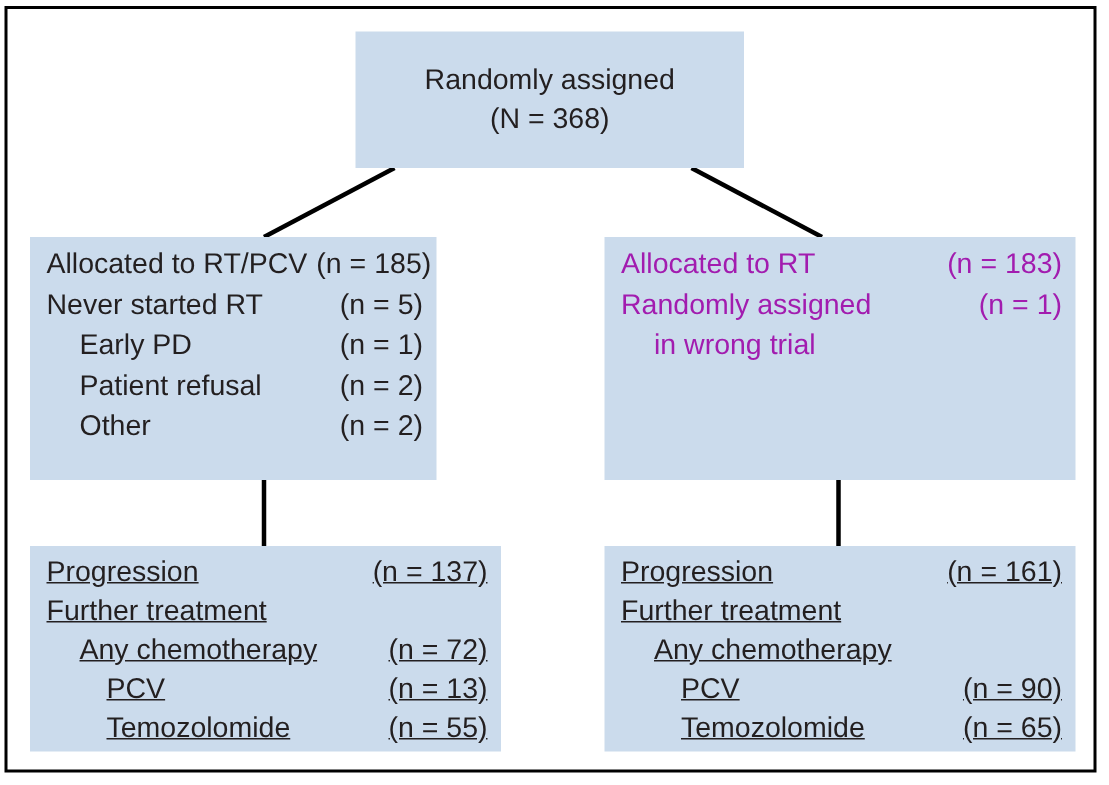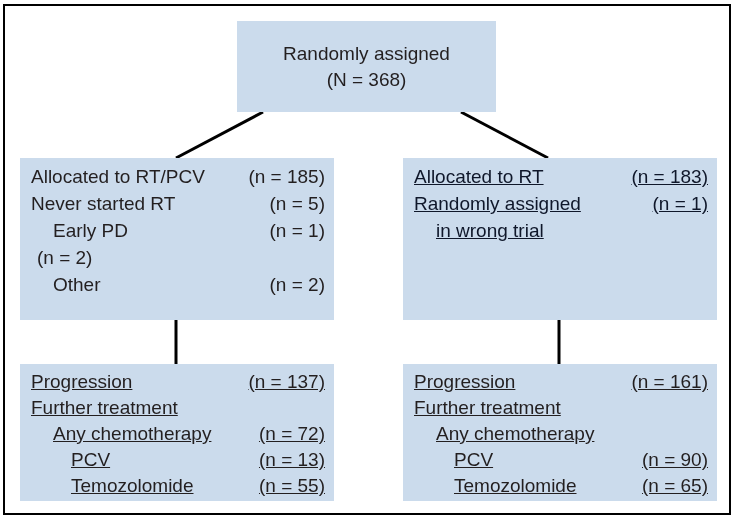--- a/index.html
+++ b/index.html
@@ -46,21 +46,21 @@
     display: flex;
     flex-direction: column;
     align-items: center;
     justify-content: center;
     text-align: center;
     line-height: 26px;
   }
   .list-box {
     padding: 5px 9px 0 11px;
   }
-  #left-alloc-box  { left: 20px;  top: 158px; width: 314px; height: 162px; }
+  #left-alloc-box  { left: 20px;  top: 158px; width: 271px; height: 162px; }
   #right-alloc-box { left: 403px; top: 158px; width: 314px; height: 162px; }
   #left-outcome-box  { left: 20px;  top: 364px; width: 314px; height: 137px; }
   #right-outcome-box { left: 403px; top: 364px; width: 314px; height: 137px; }
   .row {
     display: flex;
     justify-content: space-between;
     align-items: baseline;
     line-height: 27px;
     white-space: nowrap;
   }
@@ -96,31 +96,32 @@
     </div>
     <div class="row">
       <span class="lbl">Never started RT</span>
       <span class="val">(n = 5)</span>
     </div>
     <div class="row indent-1">
       <span class="lbl">Early PD</span>
       <span class="val">(n = 1)</span>
     </div>
     <div class="row indent-1">
+      <span class="lbl">Patient refusal</span>
       <span class="val">(n = 2)</span>
     </div>
     <div class="row indent-1">
       <span class="lbl">Other</span>
       <span class="val">(n = 2)</span>
     </div>
     <div class="row">
     </div>
   </div>
 
-  <div id="right-alloc-box" class="box list-box" style="background: rgb(203, 219, 236); color: #0f172a; text-decoration: underline;">
+  <div id="right-alloc-box" class="box list-box" style="background: rgb(203, 219, 236); color: #a21caf;">
     <div class="row">
       <span class="lbl">Allocated to RT</span>
       <span class="val">(n = 183)</span>
     </div>
     <div class="row">
       <span class="lbl">Randomly assigned</span>
       <span class="val">(n = 1)</span>
     </div>
     <div class="row indent-1">
       <span class="lbl">in wrong trial</span>

